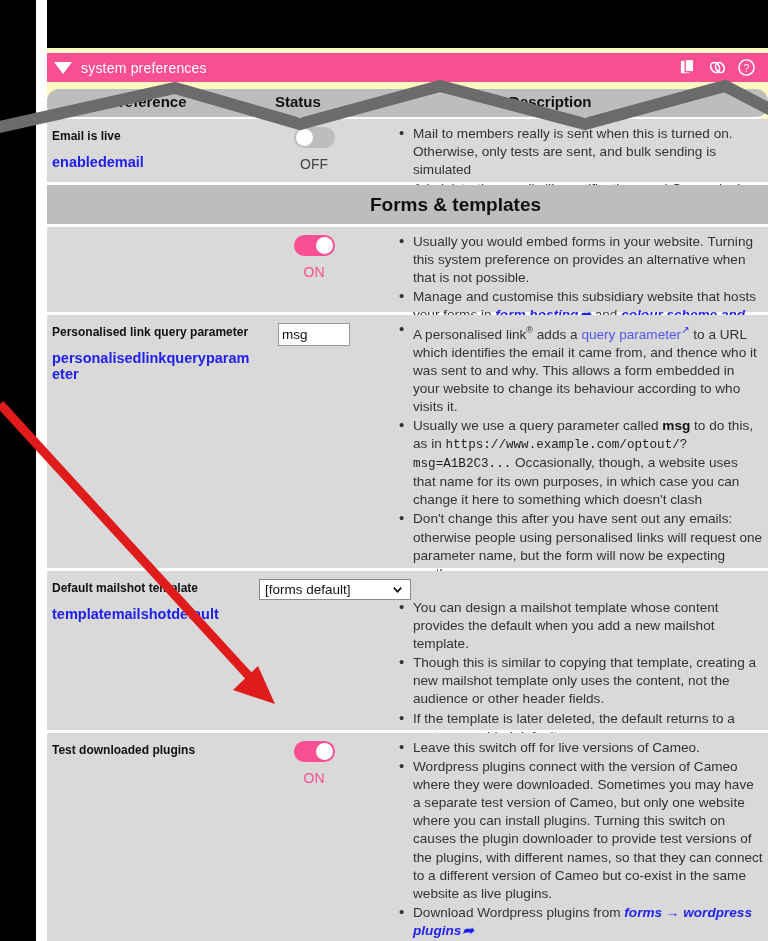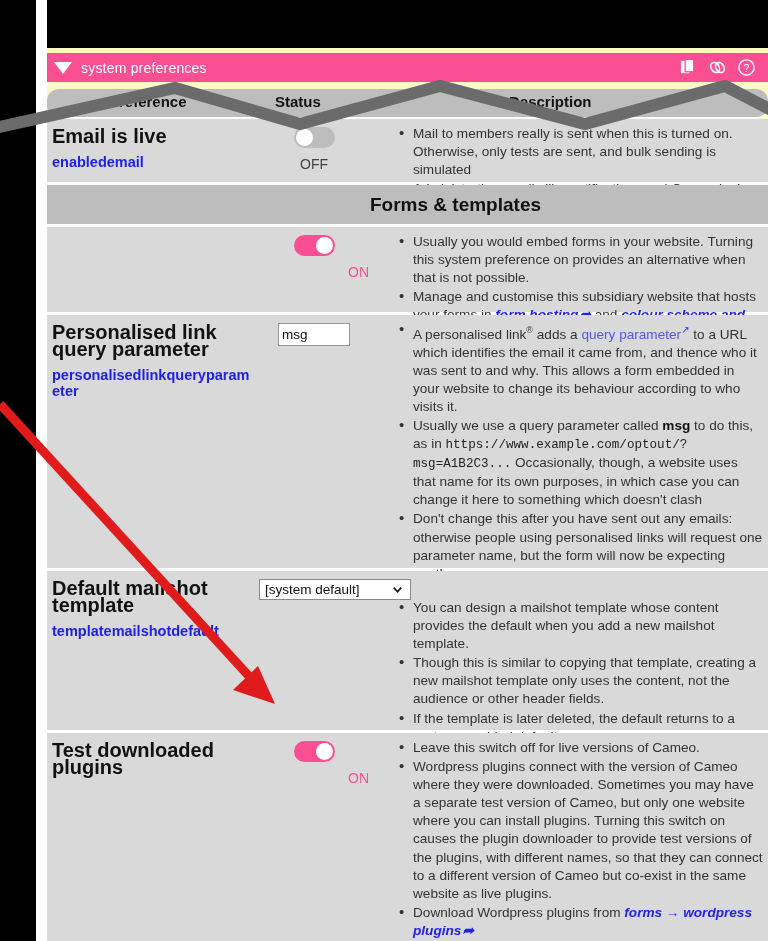--- a/index.html
+++ b/index.html
@@ -38,34 +38,34 @@
     border-radius:12px;
   }
   .colhead span{position:absolute;font-weight:bold;font-size:15px;color:#111;top:4px;}
   .ch-pref{left:62px;}
   .ch-stat{left:228px;}
   .ch-desc{left:462px;}
 
   
   .row{position:absolute;left:0;width:721px;background:#d9d9d9;border-bottom:3px solid #fff;}
   .cell-name{position:absolute;left:5px;top:9px;width:205px;}
-  .pname{font-weight:bold;font-size:20px;color:#111;line-height:17px;display:block;}
+  .pname{font-weight:bold;font-size:12px;color:#111;line-height:17px;display:block;}
   .pcode{color:#2020ee;font-weight:bold;font-size:14.5px;display:block;margin-top:9px;word-break:break-all;}
   .cell-status{position:absolute;left:212px;top:8px;width:110px;text-align:center;}
   .cell-desc{position:absolute;left:348px;top:6px;width:368px;}
 
   
   .switch{width:41px;height:21px;border-radius:11px;position:relative;display:inline-block;}
   .switch.on{background:#fb4f93;}
   .switch.off{background:#bdbdbd;}
   .knob{position:absolute;top:2px;width:17px;height:17px;border-radius:50%;background:#fff;}
   .switch.on .knob{right:2px;}
   .switch.off .knob{left:2px;}
   .swlabel{display:block;font-size:14px;margin-top:4px;}
-  .swlabel.on{color:#fb4f93;text-align:right;}
+  .swlabel.on{color:#fb4f93;}
   .swlabel.off{color:#444;}
 
   
   .txtinput{
     width:64px;height:19px;background:#fff;border:1px solid #999;
     font-family:"Liberation Sans",sans-serif;font-size:13.5px;color:#111;
     padding:1px 3px;box-sizing:content-box;
   }
   .selwrap{position:relative;display:inline-block;}
   .selbox{
@@ -202,21 +202,21 @@
     </div>
 
     <div class="row" style="top:523px;height:159px;">
       <div class="cell-name">
         <span class="pname">Default mailshot template</span>
         <span class="pcode">templatemailshotdefault</span>
       </div>
       <div class="cell-status" style="left:212px;width:165px;text-align:left;">
         <span class="selwrap">
           <span class="selbox">
-              <span>[system default]</span>
+              <span>[forms default]</span>
             </span>
           <svg class="chev" viewBox="0 0 12 12">
             <path d="M2 4 L6 8.5 L10 4" fill="none" stroke="#111" stroke-width="1.8"></path>
           </svg>
         </span>
       </div>
       <div class="cell-desc" style="top:28px;">
         <ul class="desc">
           <li>You can design a mailshot template whose content provides the default when you add a new mailshot template.</li>
           <li>Though this is similar to copying that template, creating a new mailshot template only uses the content, not the audience or other header fields.</li>

